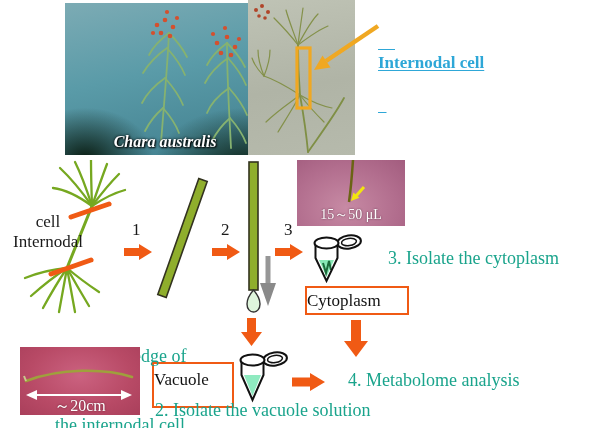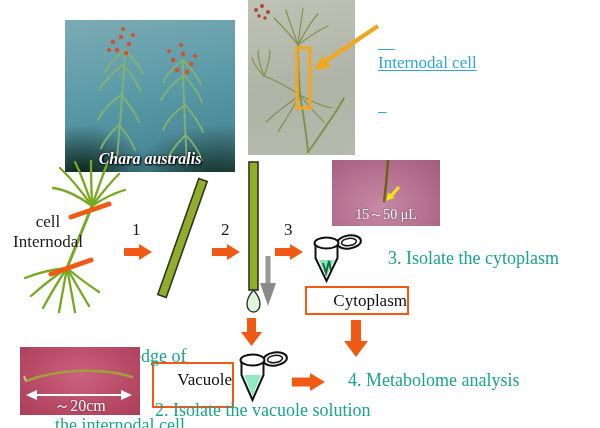--- a/index.html
+++ b/index.html
@@ -2,47 +2,47 @@
 <html><head>
 <meta charset="utf-8">
 <style>
   html,body{margin:0;padding:0;background:#fff;}
   #canvas{position:relative;width:600px;height:428px;background:#fff;overflow:hidden;
           font-family:"Liberation Serif","DejaVu Serif",serif;}
   .abs{position:absolute;}
 
   
   .photo{position:absolute;overflow:hidden;}
-  #photo-chara{left:65px;top:20px;width:170px;height:152px;
+  #photo-chara{left:65px;top:3px;width:156px;height:152px;
     background:
       radial-gradient(ellipse 95px 70px at 10% 102%, rgba(8,26,14,.95), rgba(8,26,14,0) 72%),
       radial-gradient(ellipse 130px 85px at 90% 108%, rgba(10,30,15,.92), rgba(10,30,15,0) 70%),
-      linear-gradient(168deg,#7cabb4 0%,#5a9ba8 45%,#417f8e 100%);}
+      linear-gradient(168deg,#7cabb4 0%,#5a9ba8 45%,#417f8e 100%); padding-left: 44px;}
   #photo-chara .caption{position:absolute;left:0;right:0;bottom:4px;text-align:center;
     color:#fff;font-style:italic;font-weight:bold;font-size:16px;
     text-shadow:0 0 3px #000,1px 1px 2px #000;}
   #photo-specimen{left:248px;top:0;width:107px;height:155px;
     background:linear-gradient(170deg,#bfc3b5 0%,#b0b4a6 55%,#b6baac 100%);}
   #photo-extract{left:297px;top:160px;width:108px;height:66px;
-    background:radial-gradient(ellipse at 45% 72%,#c78aa4 0%,#b26e8e 60%,#a25c7e 100%);margin-left:35px;}
+    background:radial-gradient(ellipse at 45% 72%,#c78aa4 0%,#b26e8e 60%,#a25c7e 100%);}
   #photo-extract .caption{position:absolute;left:0;right:0;bottom:2px;text-align:center;
     color:#fff;font-size:14px;text-shadow:0 0 2px rgba(60,20,40,.8);}
   #photo-cell{left:20px;top:347px;width:120px;height:68px;
     background:radial-gradient(ellipse at 50% 42%,#cb6280 0%,#b84a66 60%,#a93f5b 100%);}
   #photo-cell .caption{position:absolute;left:0;right:0;bottom:-2px;text-align:center;
     color:#fff;font-size:16px;text-shadow:0 0 2px rgba(80,20,35,.8);}
 
   
   .teal{color:#1AA48C;font-size:18px;white-space:pre;}
-  .callout{color:#2EA7D7;font-size:17px;line-height:21px;font-weight:normal;
+  .callout{color:#2EA7D7;font-size:17px;line-height:21px;font-weight:bold;
     text-decoration:underline;text-underline-offset:2px;white-space:pre;}
   .black-label{color:#1a1a1a;font-size:17px;line-height:20px;text-align:center;}
   .num{color:#1a1a1a;font-size:17px;}
   .obox{position:absolute;border:2.5px solid #F05A14;background:#fff;
-    color:#111;font-size:17px;text-align:right;box-sizing:border-box;}
+    color:#111;font-size:17px;text-align:left;box-sizing:border-box;}
 </style>
 </head>
 <body>
 
 <div id="canvas">
 
   <div id="photo-chara" class="photo">
     <svg width="170" height="152" viewBox="0 0 170 152">
       <g stroke="#86b270" stroke-width="1.8" fill="none" stroke-linecap="round">
         <path d="M52,140 C55,100 58,70 60,30"></path>

